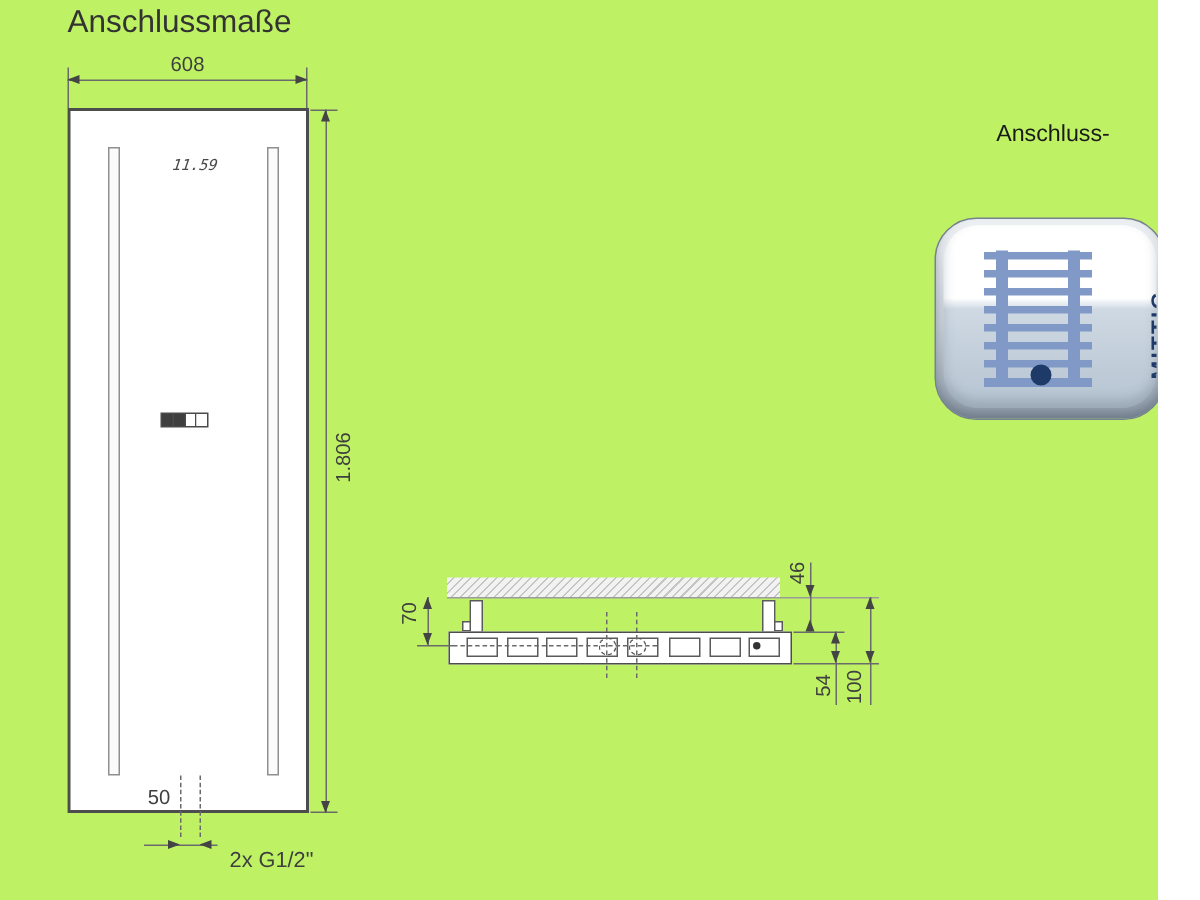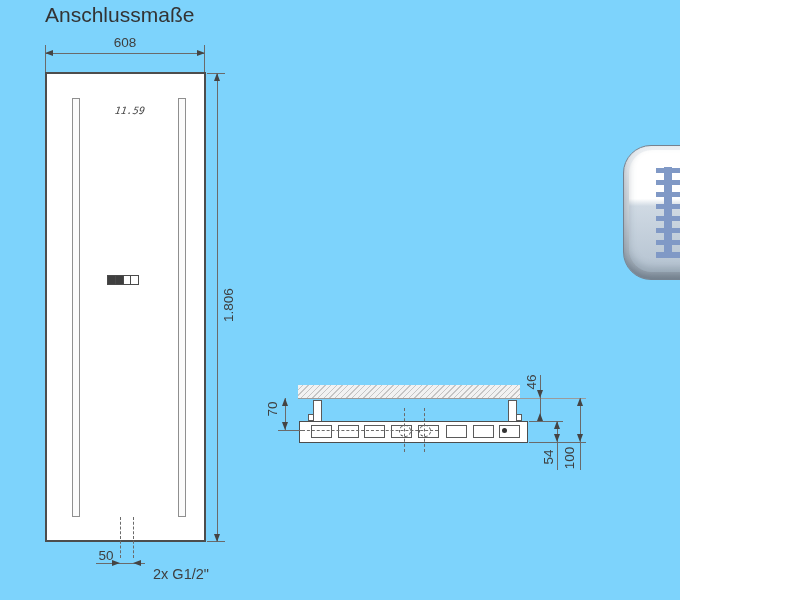--- a/index.html
+++ b/index.html
@@ -1,17 +1,17 @@
 <!DOCTYPE html>
 <html><head>
 <meta charset="utf-8">
 <style>
   html,body{margin:0;padding:0;}
   body{font-family:"Liberation Sans",sans-serif;background:#fff;}
-  #stage{position:relative;width:680px;height:600px;background:#7dd3fc;overflow:hidden;}
+  #stage{position:relative;width:772px;height:600px;background:#bef264;overflow:hidden;}
   .hline{position:absolute;height:1px;background:#6a6a6a;}
   .vline{position:absolute;width:1px;background:#6a6a6a;}
   .hline.light,.vline.light{background:#9b9b9b;}
   .dash-v{position:absolute;width:0;border-left:1px dashed #6a6a6a;}
   .dash-h{position:absolute;height:0;border-top:1px dashed #6a6a6a;}
 
   .arr{position:absolute;width:0;height:0;border-style:solid;}
   .arr.up   {border-width:0 3px 8px 3px;border-color:transparent transparent #444 transparent;}
   .arr.down {border-width:8px 3px 0 3px;border-color:#444 transparent transparent transparent;}
   .arr.left {border-width:3px 8px 3px 0;border-color:transparent #444 transparent transparent;}
@@ -98,21 +98,21 @@
     <div class="vline" style="left:217px;top:73px;height:469px;"></div>
     <div class="arr up" style="left:214px;top:73px;"></div>
     <div class="arr down" style="left:214px;top:534px;"></div>
     <div class="rtext" style="left:204px;top:297px;width:48px;height:16px;">1.806</div>
 
     <div class="dash-v" style="left:120px;top:517px;height:41px;"></div>
     <div class="dash-v" style="left:133px;top:517px;height:41px;"></div>
     <div class="hline" style="left:96px;top:563px;width:49px;"></div>
     <div class="arr right" style="left:112px;top:560px;"></div>
     <div class="arr left" style="left:133px;top:560px;"></div>
-    <div class="dimtext" style="left:92px;top:548px;width:28px;">50</div>
+    <div class="dimtext" style="left:92px;top:524px;width:28px;">50</div>
     <div class="dimtext" style="left:146px;top:566px;width:70px;font-size:14.5px;">2x G1/2"</div>
   </div>
 
   <div>
 
     <div class="wall"></div>
     <div class="hline light" style="left:298px;top:398px;width:288px;"></div>
 
     <div class="bracket" style="left:313px;"></div>
     <div class="foot" style="left:308px;"></div>
@@ -157,20 +157,21 @@
     <div class="rtext" style="left:528px;top:449px;width:40px;height:16px;">54</div>
 
     <div class="vline" style="left:580px;top:398px;height:72px;"></div>
     <div class="arr up" style="left:577px;top:398px;"></div>
     <div class="arr down" style="left:577px;top:434px;"></div>
     <div class="rtext" style="left:549px;top:450px;width:40px;height:16px;">100</div>
   </div>
 
   <div>
     <div class="optlabel">
+      <div>Anschluss-</div>
     </div>
 
     <div class="icon-outer">
       <div class="icon-inner">
         <div>
           <div class="rail" style="left:35px;"></div>
           <div class="rail" style="left:83px;"></div>
           <div class="rung" style="top:18px;"></div>
           <div class="rung" style="top:30px;"></div>
           <div class="rung" style="top:42px;"></div>

